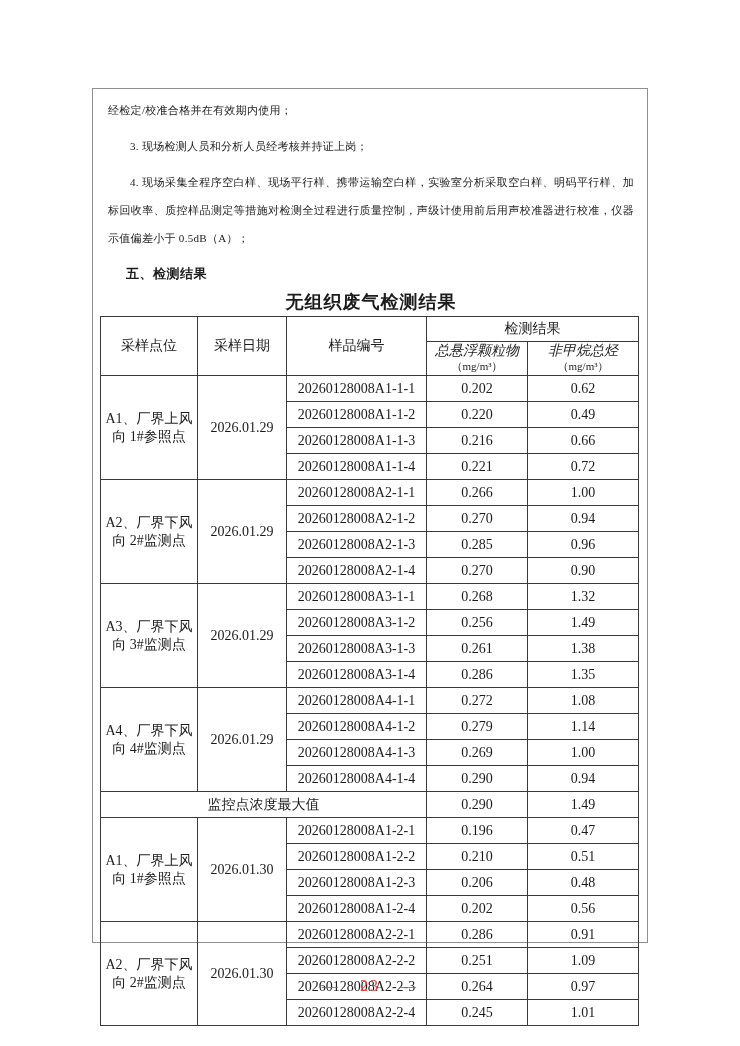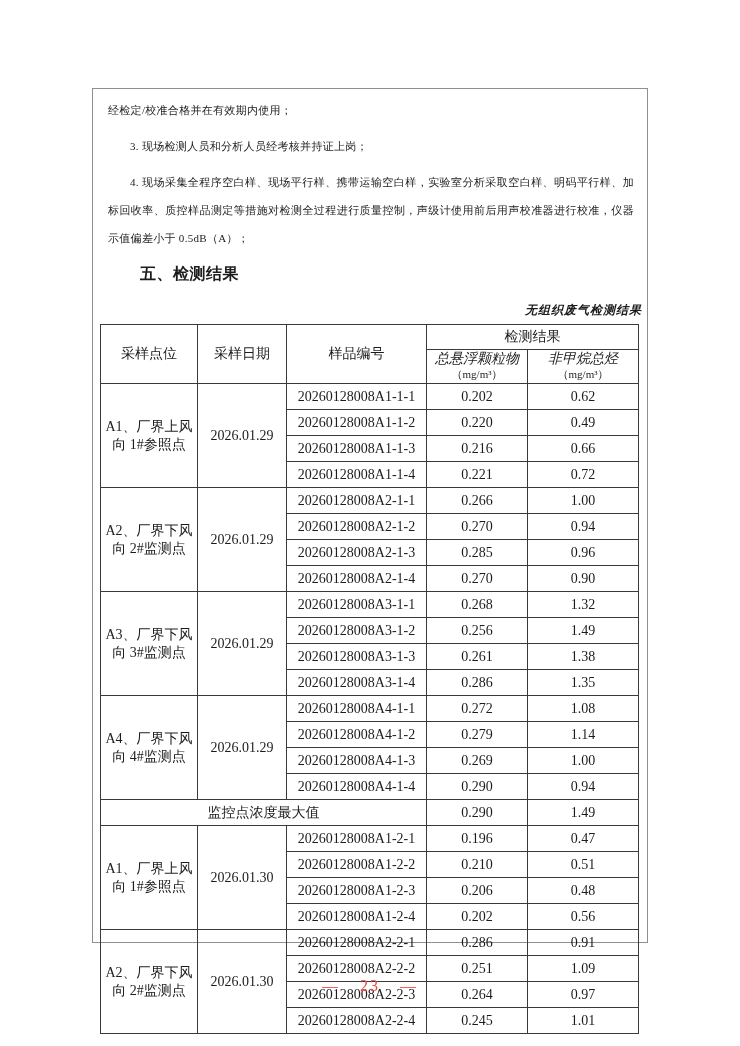--- a/index.html
+++ b/index.html
@@ -29,35 +29,34 @@
   }
   .doc-line {
     margin: 8px;
     font-size: 11px;
     line-height: 28px;
     text-align: justify;
     letter-spacing: 0.3px;
   }
   .indent { text-indent: 2em; }
   .section-heading {
-    margin: 8px;
-    font-size: 16px;
+    margin: 0;
+    font-size: 13px;
     line-height: 28px;
     font-weight: bold;
     text-indent: 2em;
     letter-spacing: 0.5px;
   }
   .table-title {
     margin: 0;
-    font-size: 12px;
+    font-size: 18px;
     line-height: 28px;
     font-weight: bold;
-    text-align: right;
+    text-align: center;
     letter-spacing: 1px;
-    font-style: italic;
   }
   table.results {
     border-collapse: collapse;
     table-layout: fixed;
     width: 538px;
   }
   table.results th, table.results td {
     border: 1px solid #3a3a3a;
     text-align: center;
     vertical-align: middle;

